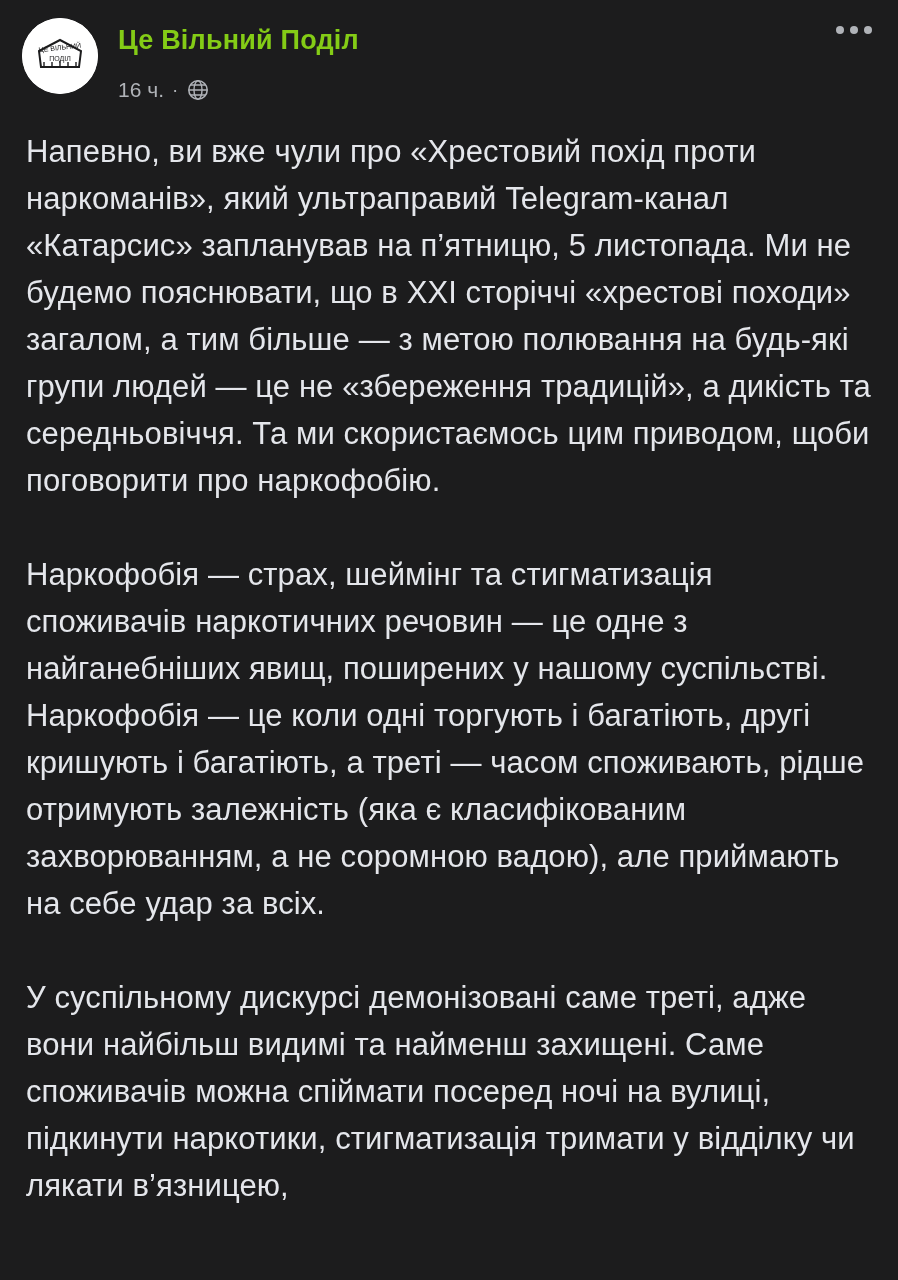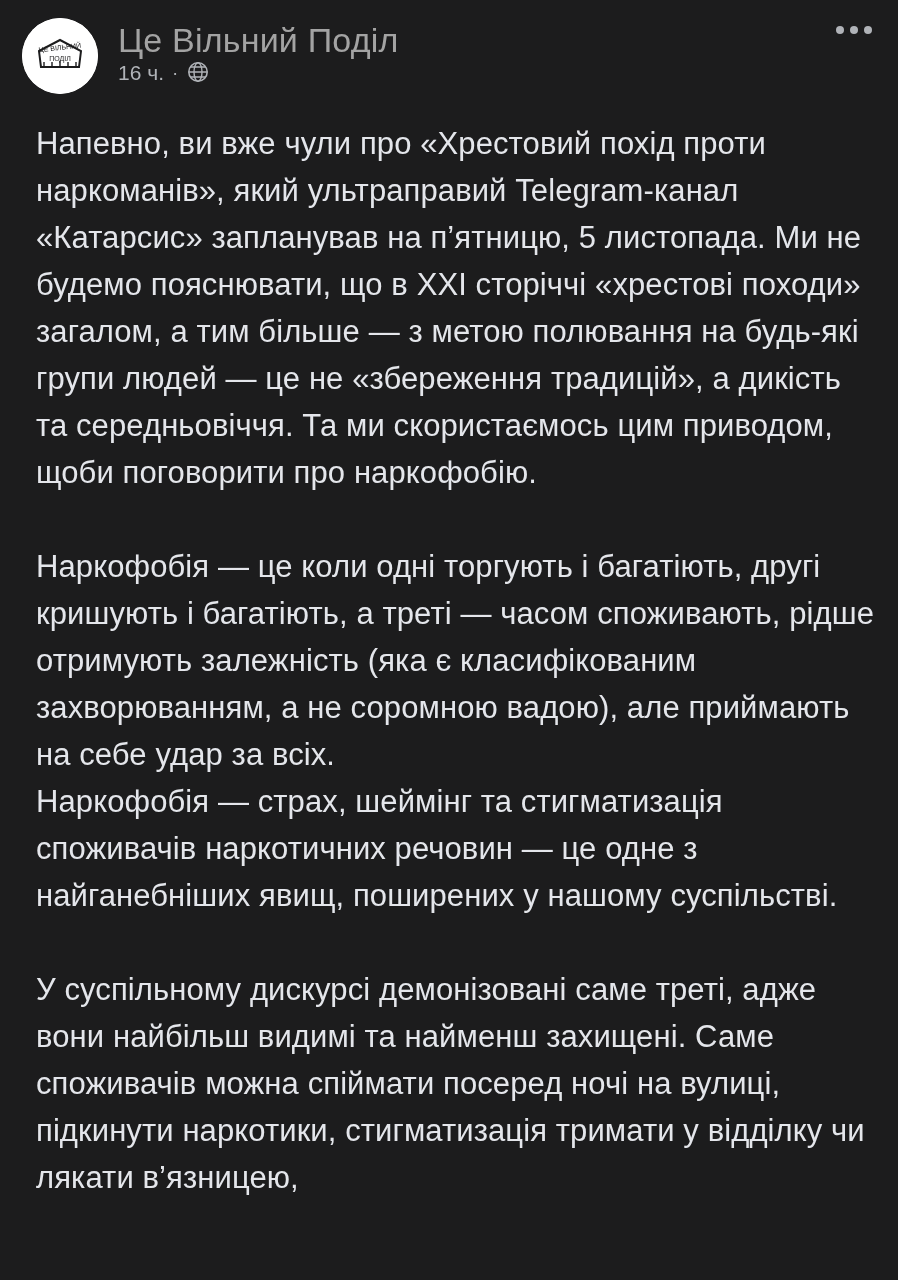--- a/index.html
+++ b/index.html
@@ -41,30 +41,31 @@
     justify-content: center;
   }
   .avatar svg { display: block; }
   .header-text {
     margin-left: 20px;
     padding-top: 6px;
     flex: 1 1 auto;
     min-width: 0;
   }
   .page-name {
-    font-size: 34px;
-    font-weight: normal;
-    color: #a3a3a3;
+    font-size: 27px;
+    font-weight: bold;
+    color: #84cc16;
     letter-spacing: .2px;
     line-height: 32px;
     white-space: nowrap;
   }
   .meta-row {
     display: flex;
-    margin-top: 4px;
+    align-items: center;
+    margin-top: 21px;
     color: #b0b3b8;
     font-size: 21px;
     line-height: 25px;
   }
   .meta-time { color: #b0b3b8; }
   .meta-dot {
     margin: 0 8px;
     color: #b0b3b8;
     font-size: 19px;
   }
@@ -86,21 +87,21 @@
   }
   .menu-dots span {
     display: block;
     width: 8px;
     height: 8px;
     border-radius: 50%;
     background: #b0b3b8;
   }
   
   .post-body {
-    padding: 26px 24px 0 36px;
+    padding: 26px 24px 0 26px;
     font-size: 31px;
     line-height: 47px;
     color: #e4e6eb;
     letter-spacing: .1px;
     word-wrap: break-word;
   }
   .para {
     margin: 0;
     white-space: pre-wrap;
   }
@@ -148,20 +149,20 @@
     <div class="menu-dots">
       <span></span>
       <span></span>
       <span></span>
     </div>
   </div>
 
   <div class="post-body">
     <p class="para">Напевно, ви вже чули про «Хрестовий похід проти наркоманів», який ультраправий Telegram-канал «Катарсис» запланував на п’ятницю, 5 листопада. Ми не будемо пояснювати, що в XXI сторіччі «хрестові походи» загалом, а тим більше — з метою полювання на будь-які групи людей — це не «збереження традицій», а дикість та середньовіччя. Та ми скористаємось цим приводом, щоби поговорити про наркофобію.</p>
     <div class="spacer"></div>
+    <p class="para">Наркофобія — страх, шеймінг та стигматизація споживачів наркотичних речовин — це одне з найганебніших явищ, поширених у нашому суспільстві.</p>
     <p class="para">Наркофобія — це коли одні торгують і багатіють, другі кришують і багатіють, а треті — часом споживають, рідше отримують залежність (яка є класифікованим захворюванням, а не соромною вадою), але приймають на себе удар за всіх.</p>
-    <p class="para">Наркофобія — страх, шеймінг та стигматизація споживачів наркотичних речовин — це одне з найганебніших явищ, поширених у нашому суспільстві.</p>
     <div class="spacer"></div>
     <p class="para">У суспільному дискурсі демонізовані саме треті, адже вони найбільш видимі та найменш захищені. Саме споживачів можна спіймати посеред ночі на вулиці, підкинути наркотики, стигматизація тримати у відділку чи лякати в’язницею,</p>
   </div>
 
   <div class="fade-bottom"></div>
 </div>
 
 </body></html>

